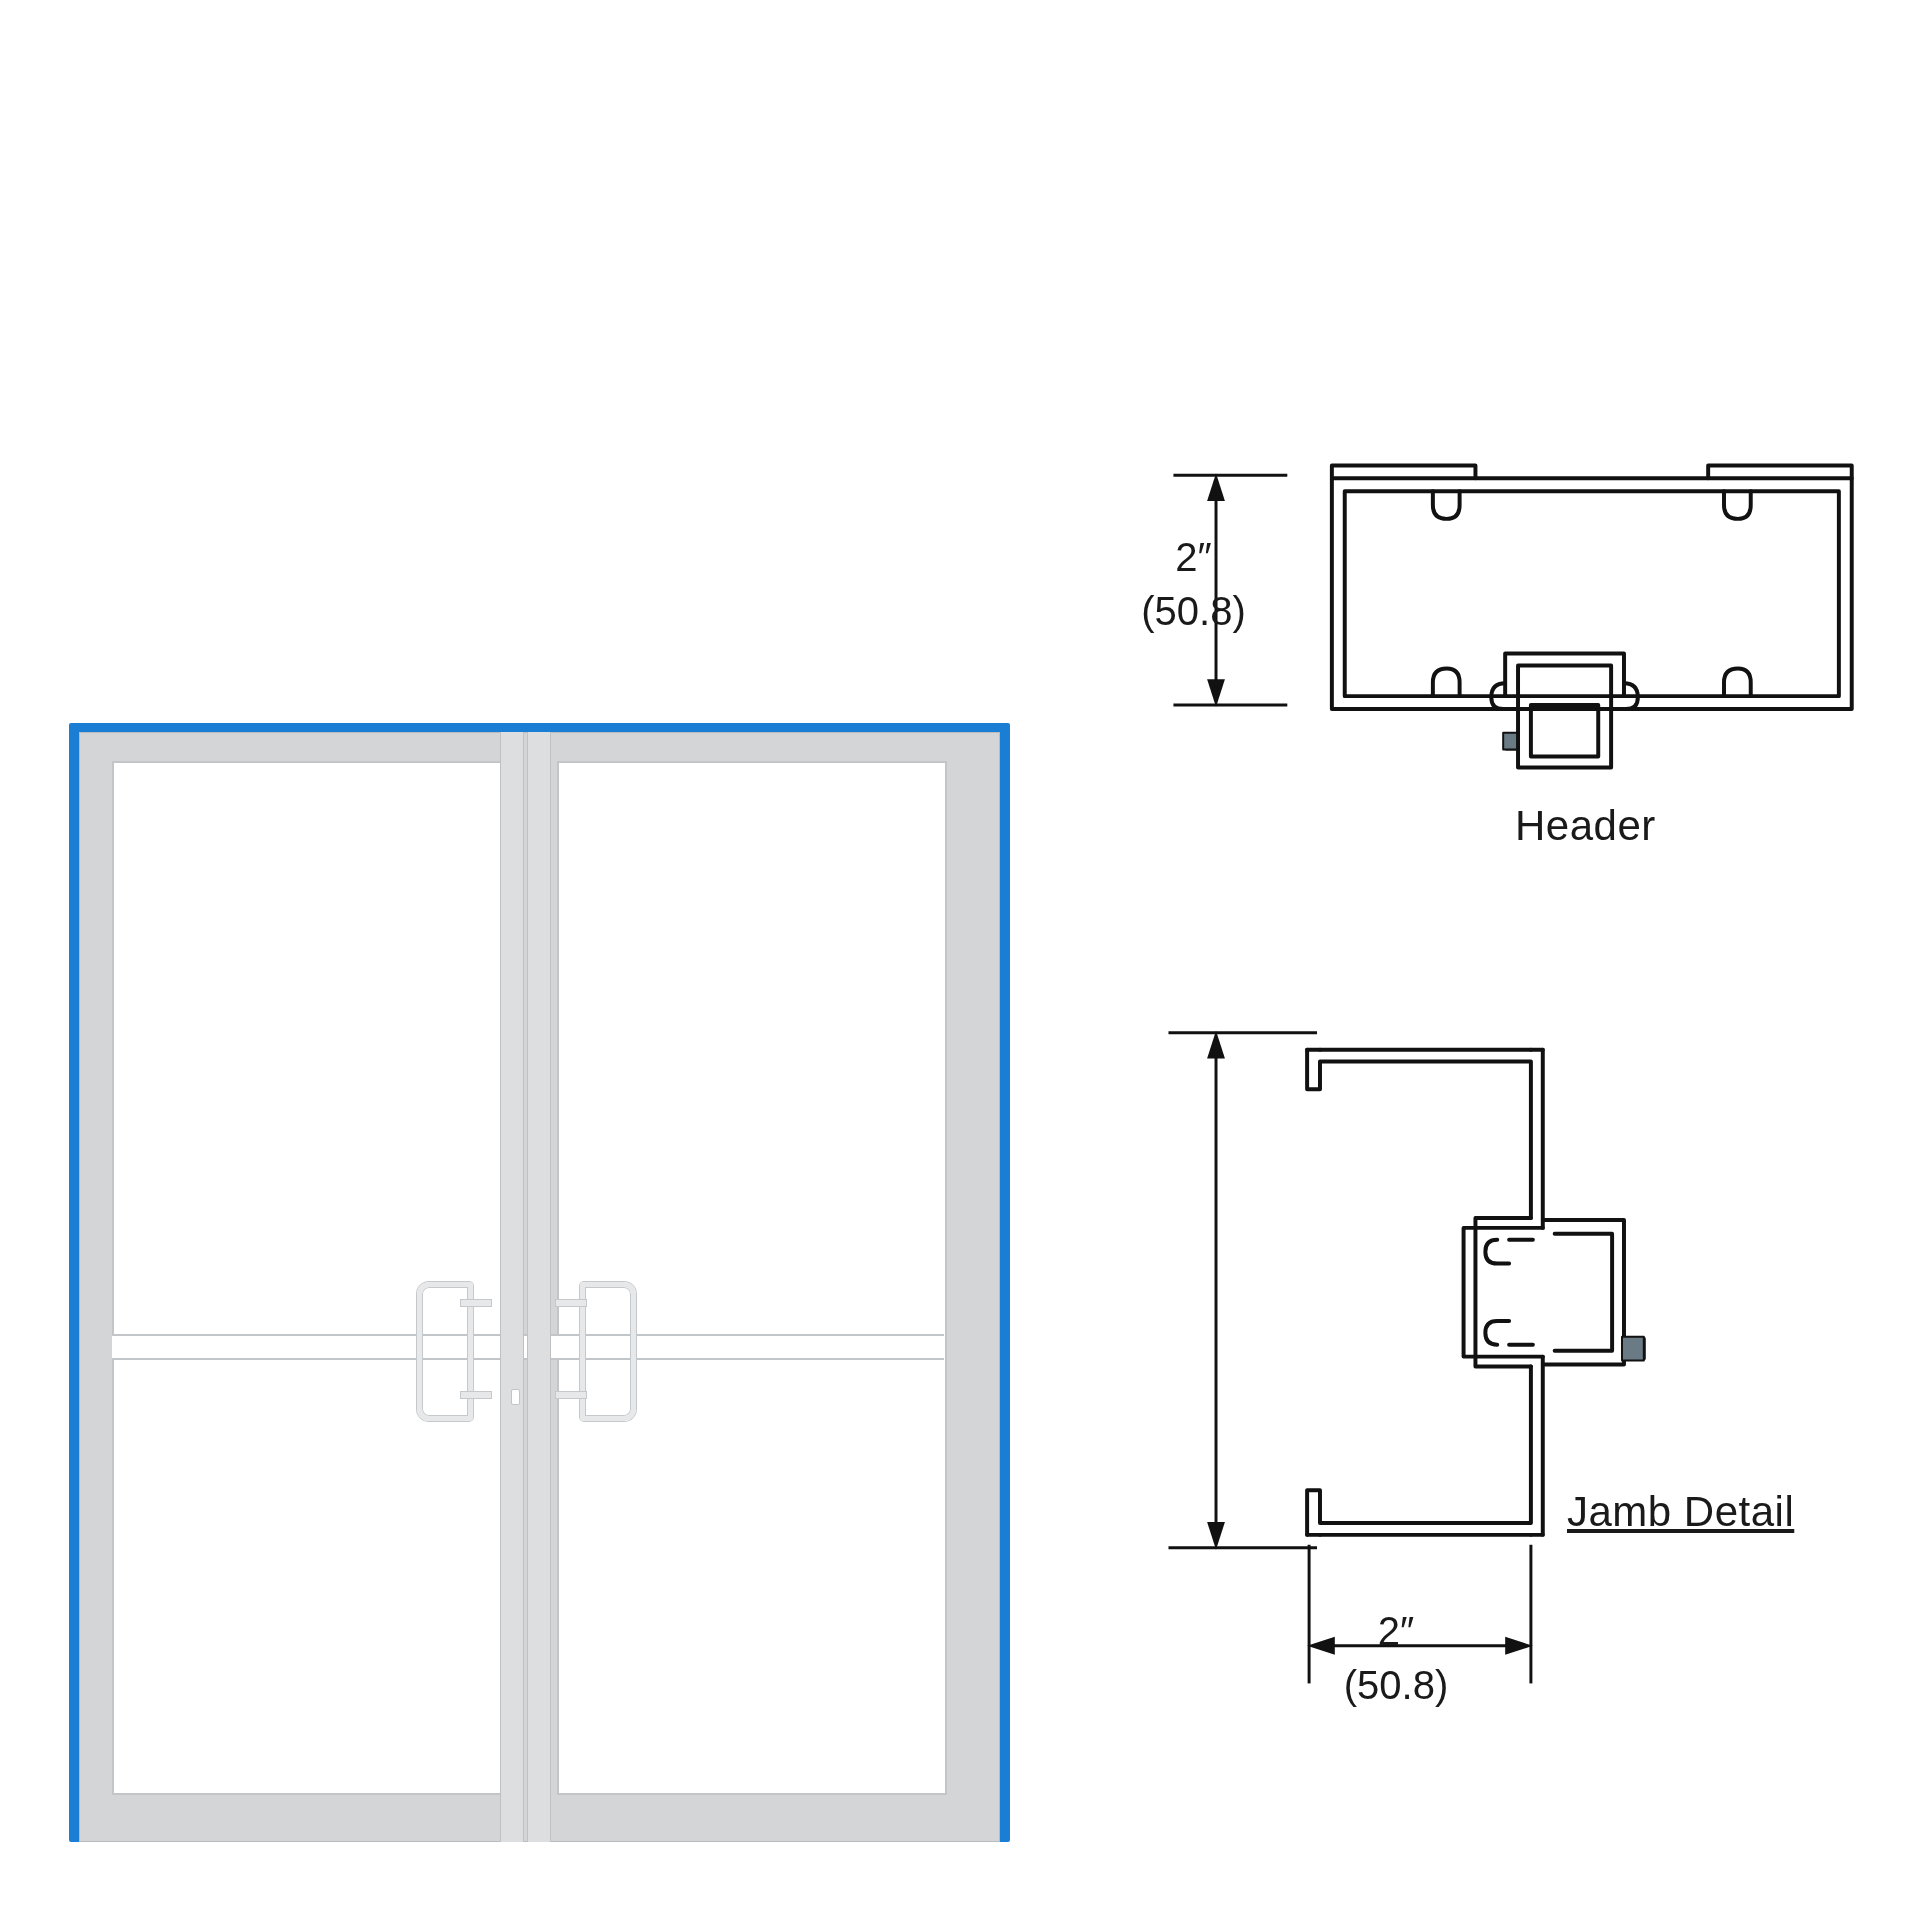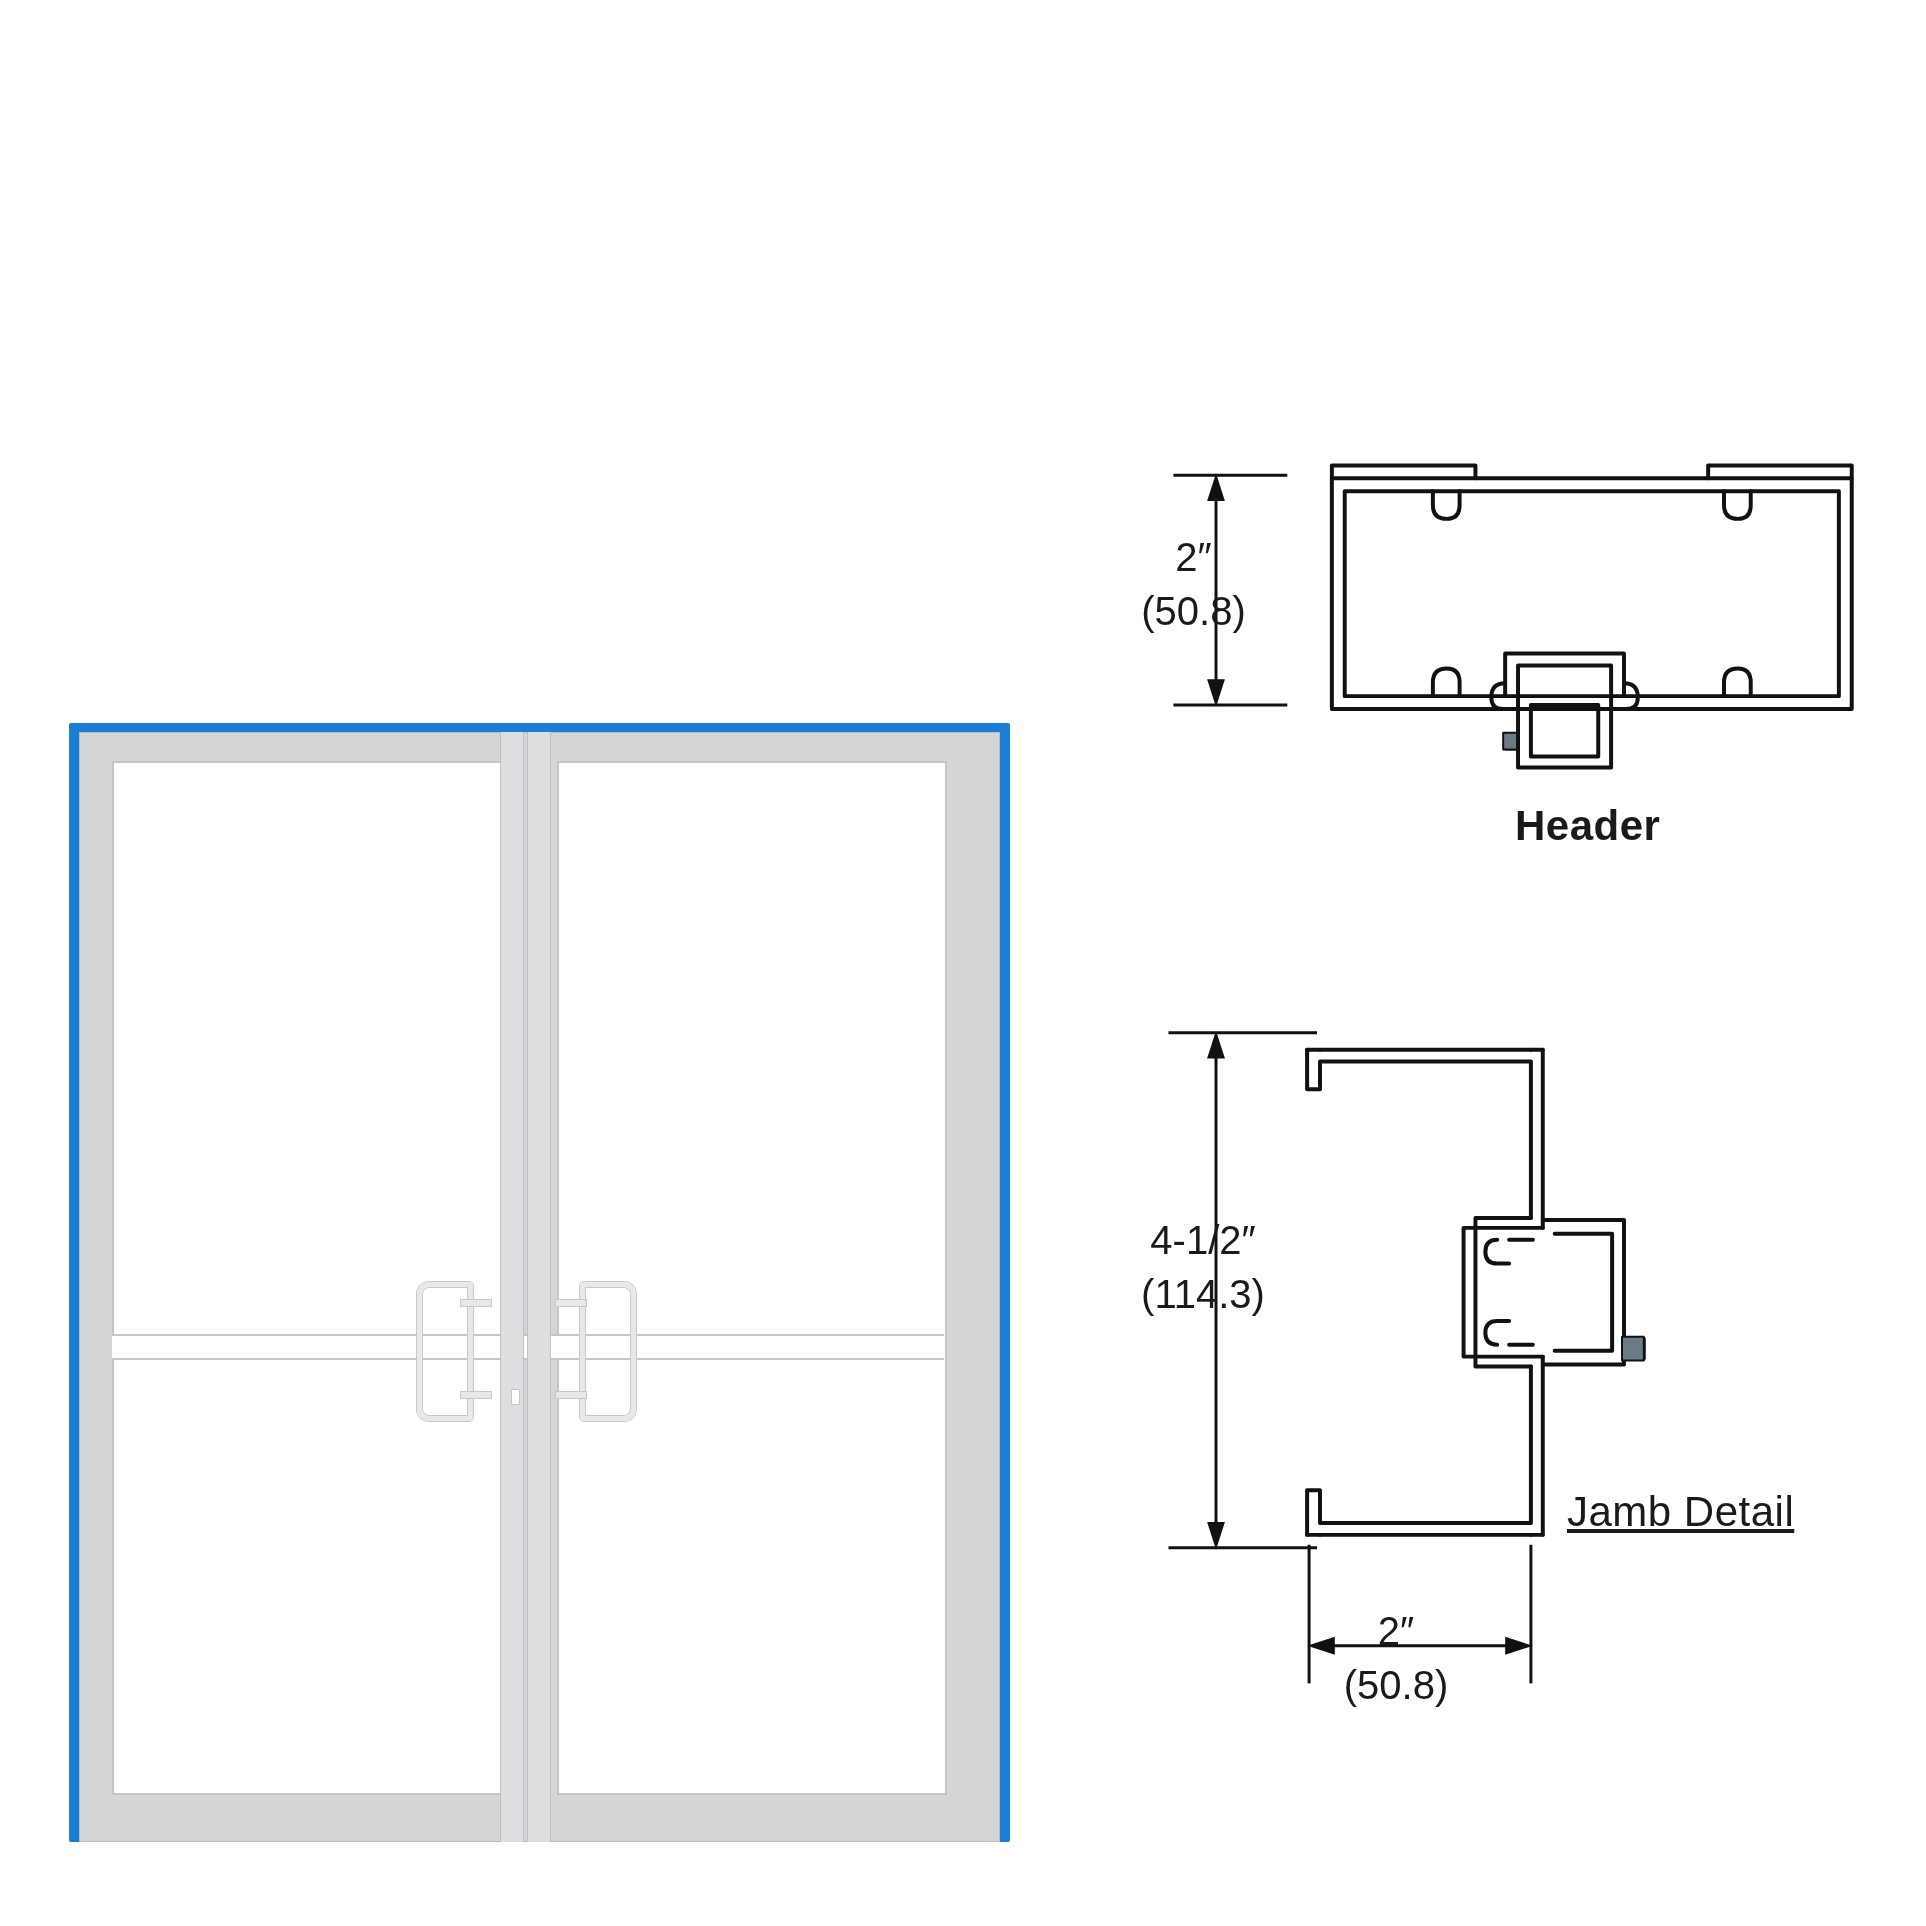--- a/index.html
+++ b/index.html
@@ -117,21 +117,21 @@
   }
 
   
   .detail-caption {
     position: absolute;
     font-size: 42px;
     color: #1a1a1a;
     letter-spacing: 0.5px;
     white-space: nowrap;
   }
-  #header-caption { left: 1515px; top: 802px; font-weight: bold; }
+  #header-caption { left: 1515px; top: 802px; }
   #jamb-caption   { left: 1567px; top: 1488px; text-decoration: underline; }
 
   .dim-label {
     position: absolute;
     font-size: 40px;
     color: #1a1a1a;
     text-align: center;
     white-space: nowrap;
     line-height: 1.35;
   }
@@ -258,24 +258,20 @@
     </g>
   </svg>
 
   <div class="dim-label" id="header-dim-label">
     <div>2″</div>
     <div>(50.8)</div>
   </div>
 
   <div class="detail-caption" id="header-caption">Header</div>
 
-  <div class="dim-label" id="jamb-height-label">
-    <div>4-1/2″</div>
-    <div>(114.3)</div>
-  </div>
 
   <div class="dim-label" id="jamb-width-label">
     <div>2″</div>
     <div>(50.8)</div>
   </div>
 
   <div class="detail-caption" id="jamb-caption">Jamb Detail</div>
 
 </div>
 

